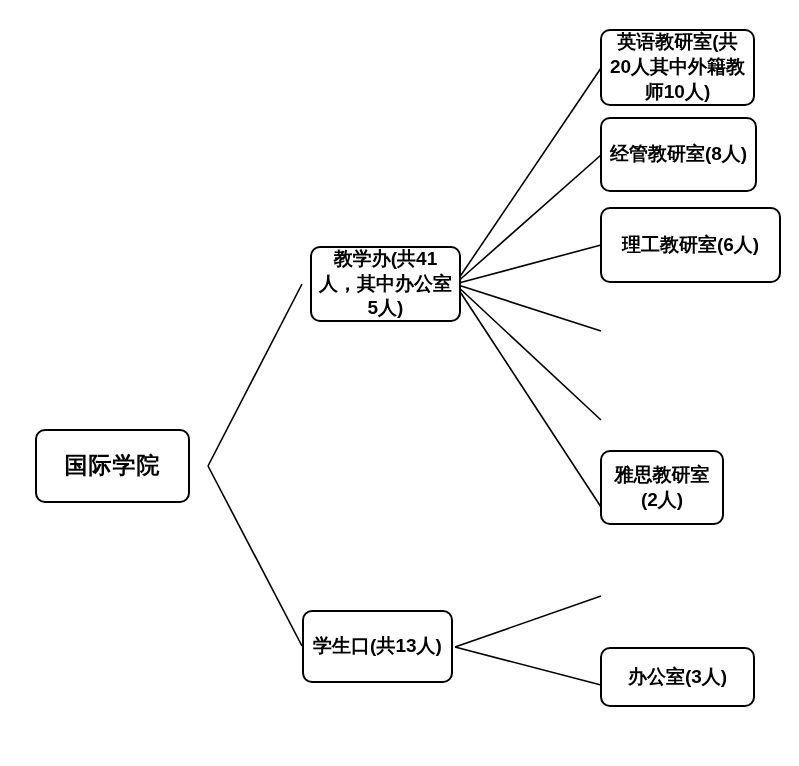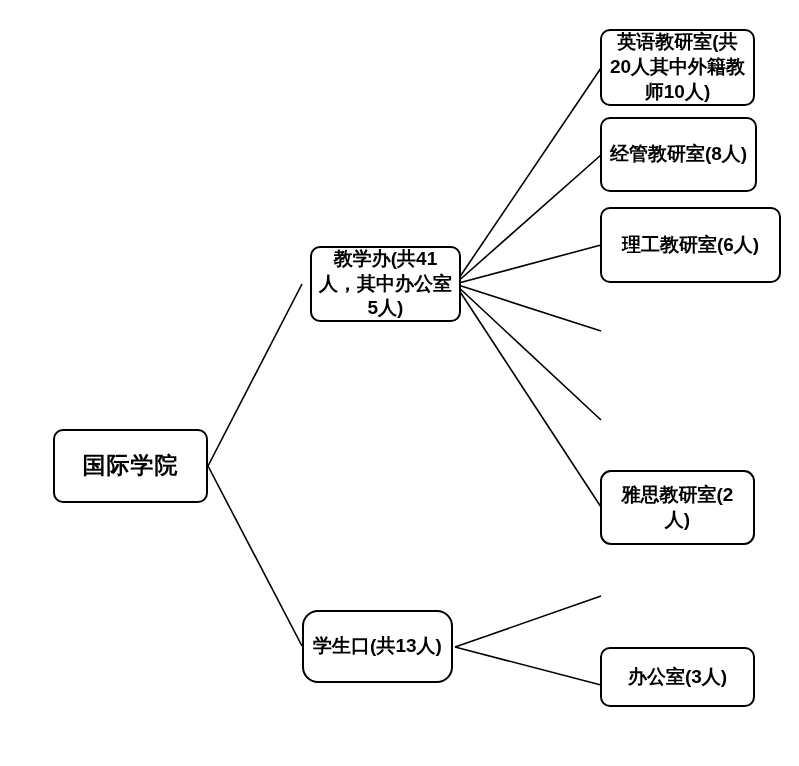--- a/index.html
+++ b/index.html
@@ -32,31 +32,31 @@
     align-items: center;
     justify-content: center;
     text-align: center;
     color: #000000;
     font-weight: bold;
     font-size: 19px;
     line-height: 1.3;
     padding: 2px 7px;
   }
   
-  .n-root { left: 53px;  top: 429px; width: 155px; height: 74px; font-size: 23px; letter-spacing: 1px; }
+  .n-root { left: 35px;  top: 429px; width: 155px; height: 74px; font-size: 23px; letter-spacing: 1px; }
   
   .n-b0   { left: 302px; top: 246px; width: 151px; height: 76px; margin-left: 8px; }
-  .n-b1   { left: 302px; top: 610px; width: 151px; height: 73px; border-radius: 16px; }
+  .n-b1   { left: 302px; top: 610px; width: 151px; height: 73px; }
   
   .n-c0 { left: 600px; top: 29px;  width: 155px; height: 77px; }
   .n-c1 { left: 600px; top: 117px; width: 157px; height: 75px; }
   .n-c2 { left: 600px; top: 207px; width: 181px; height: 76px; }
   .n-c3 { left: 600px; top: 294px; width: 155px; height: 75px; }
   .n-c4 { left: 600px; top: 384px; width: 155px; height: 73px; }
-  .n-c5 { left: 600px; top: 470px; width: 155px; height: 75px; border-radius: 11px; }
+  .n-c5 { left: 600px; top: 450px; width: 124px; height: 75px; }
   .n-c6 { left: 600px; top: 559px; width: 155px; height: 74px; }
   .n-c7 { left: 600px; top: 647px; width: 155px; height: 60px; }
   line.edge {
     stroke: #000000;
     stroke-width: 1.6;
   }
 </style>
 </head>
 <body>
 

